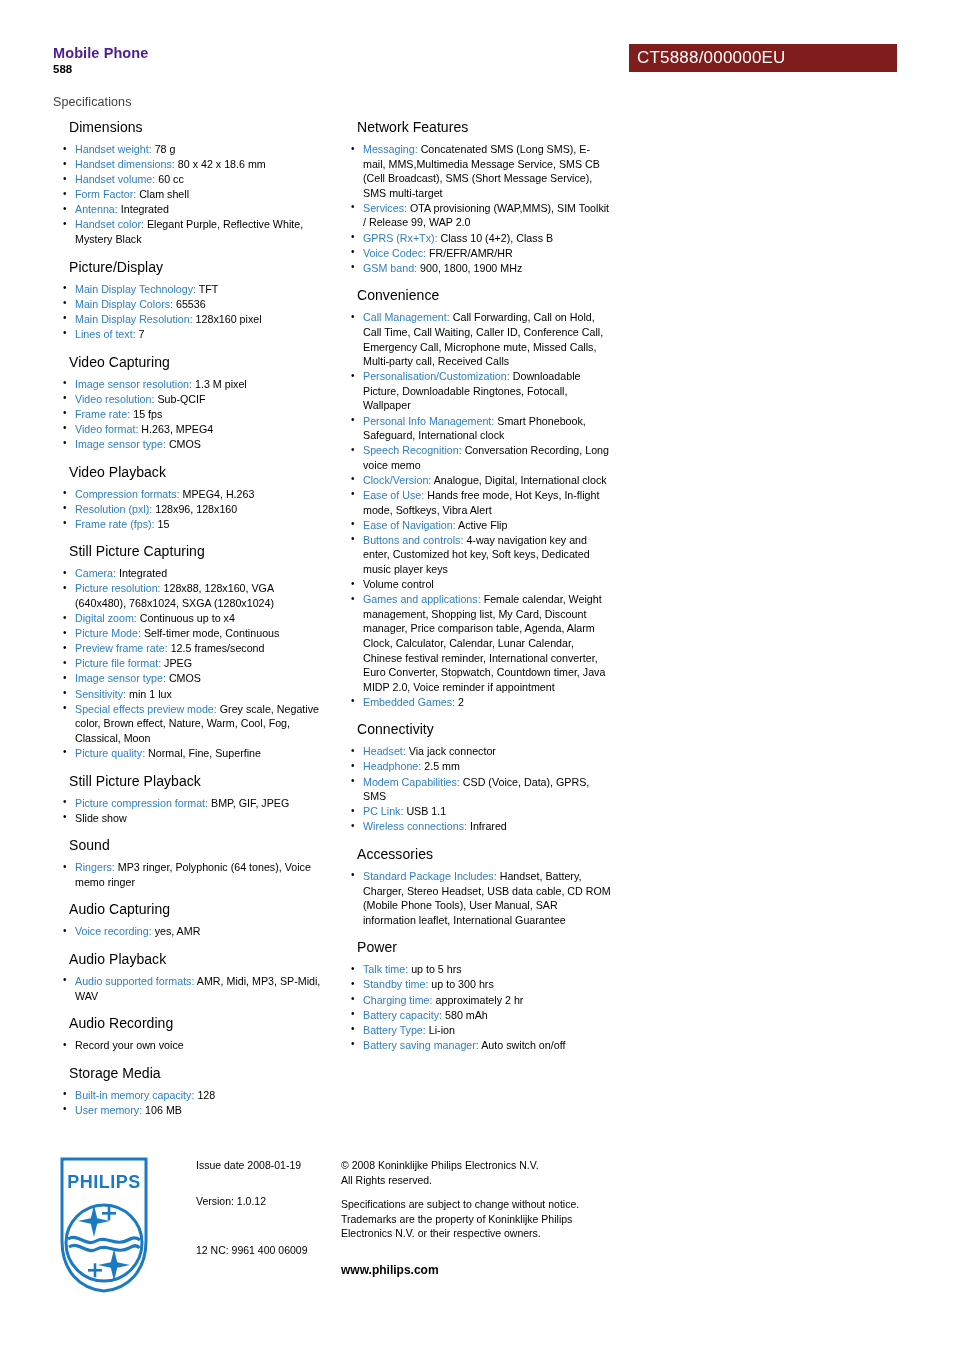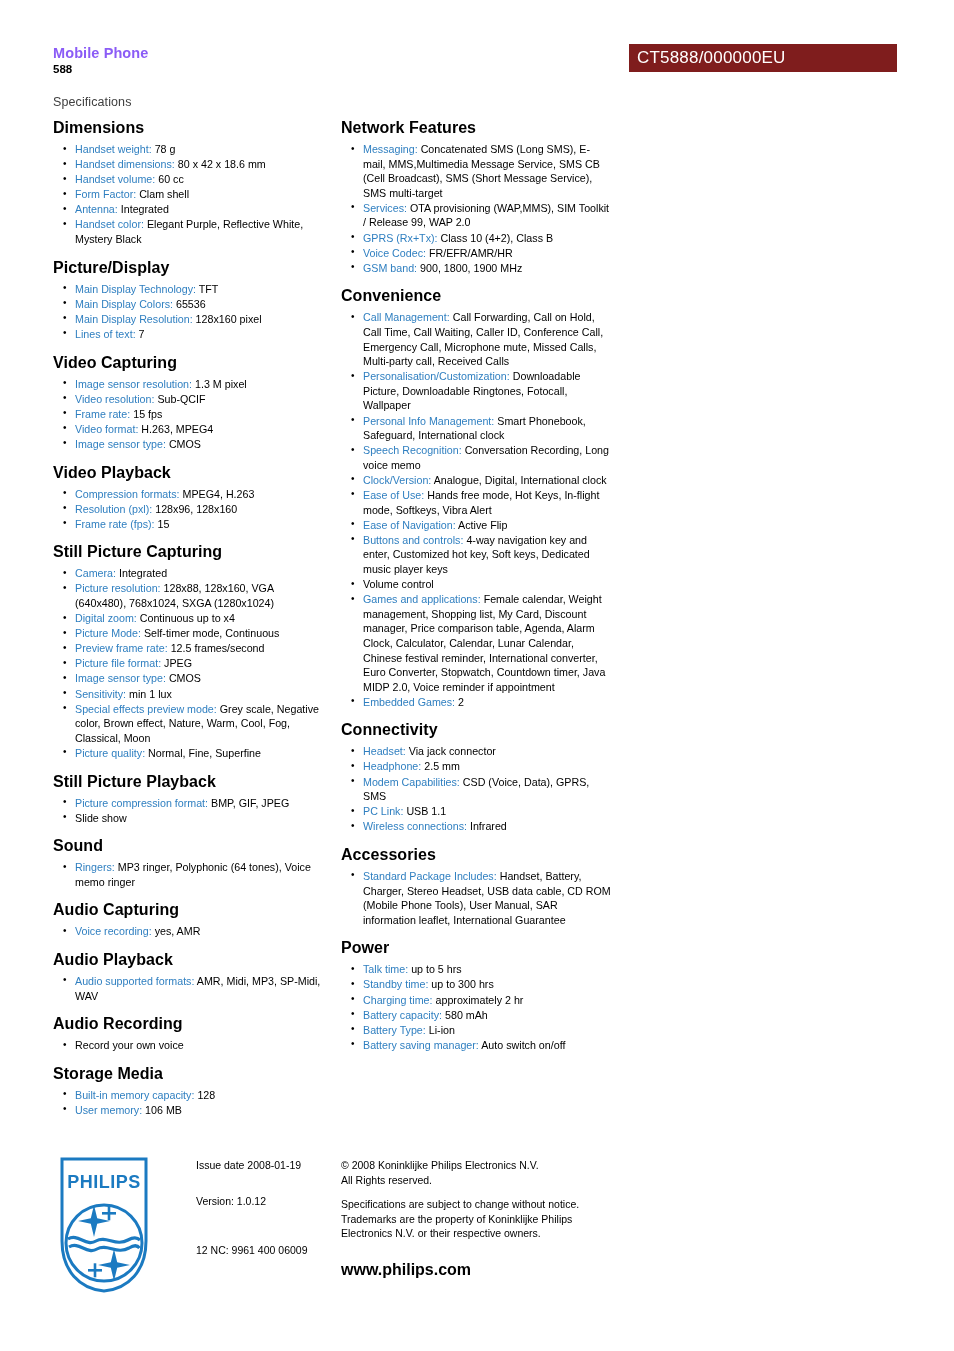--- a/index.html
+++ b/index.html
@@ -35,21 +35,21 @@
   .header-left {
     position: absolute;
     left: 53px;
     top: 0;
   }
   .product-type {
     font-size: 14.5px;
     font-weight: bold;
     letter-spacing: 0.1px;
     line-height: 18px;
-    color: #8b5cf6;
+    color: #4c1d95;
     margin: 0;
   }
   .product-number {
     font-size: 11.5px;
     font-weight: bold;
     line-height: 15px;
     color: #000;
     margin: 0;
   }
   .header-code-bar {
@@ -91,25 +91,25 @@
     top: 0;
     width: 278px;
   }
   .col-left  { left: 53px; }
   .col-right { left: 341px; }
 
   .group { margin-bottom: 13px; }
   .group:last-child { margin-bottom: 0; }
 
   .group-title {
-    font-size: 16px;
-    font-weight: bold;
+    font-size: 14px;
+    font-weight: normal;
     color: #000;
     line-height: 15px;
-    margin: 0 0 2px 0;
+    margin: 0 0 2px 16px;
     letter-spacing: 0.05px;
   }
 
   ul.spec-list {
     list-style: none;
     margin: 7px;
     padding: 0;
   }
   ul.spec-list li {
     position: relative;
@@ -167,21 +167,21 @@
     width: 300px;
     font-size: 10.5px;
     line-height: 14.5px;
     color: #000;
   }
   .fline { margin: 0; }
   .fgap  { height: 21px; }
   .fgap-big { height: 34px; }
   .weblink {
     font-weight: bold;
-    font-size: 16px;
+    font-size: 12px;
   }
   .nc-line {
     font-size: 10.5px;
   }
 </style>
 </head>
 <body>
 
 <div class="page">
 

